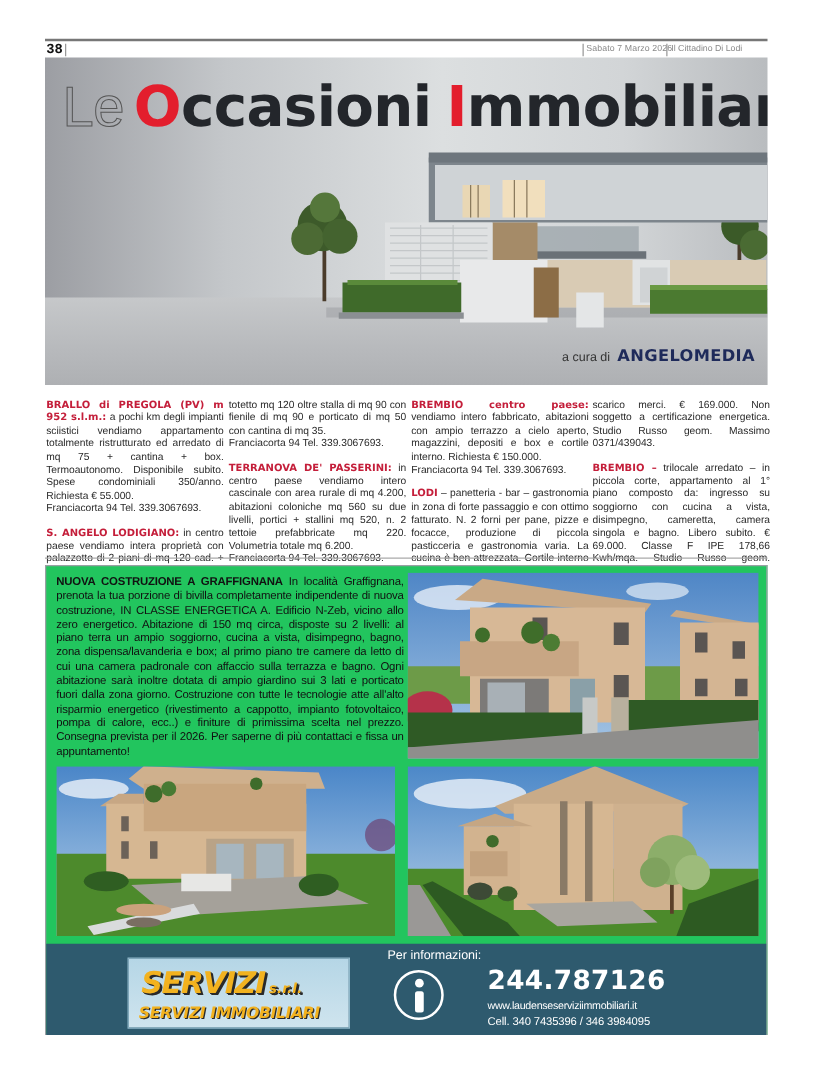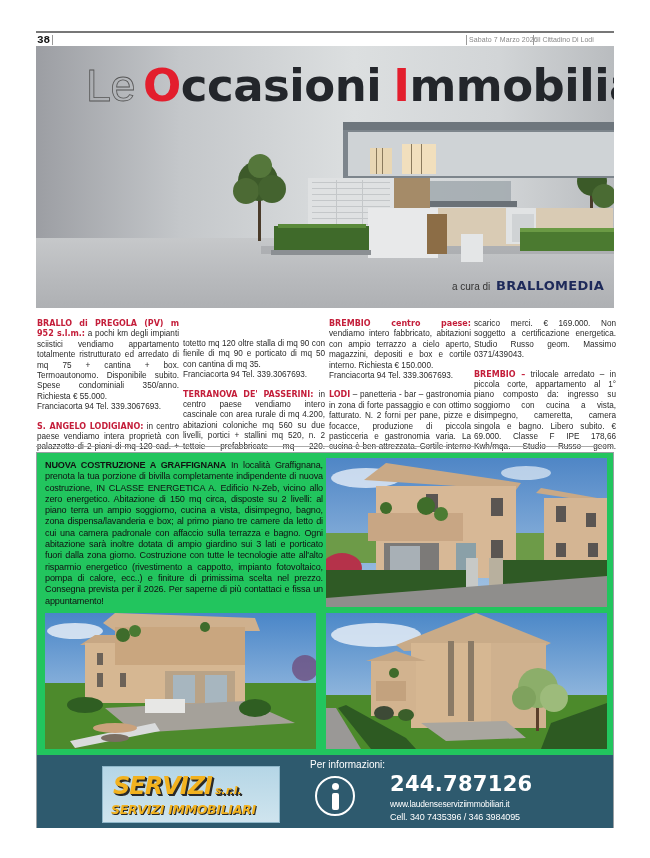--- a/index.html
+++ b/index.html
@@ -14,21 +14,21 @@
   .vsep3 { position: absolute; left: 533px; top: 35px; width: 1px; height: 10px; background: #999; }
   .hdr-date { position: absolute; left: 469px; top: 36px; font-size: 7px; color: #888; letter-spacing: 0.1px; }
   .hdr-paper { position: absolute; left: 537px; top: 36px; font-size: 7px; color: #888; }
 
   
   .hero { position: absolute; left: 36px; top: 46px; width: 578px; height: 262px;
           background: linear-gradient(90deg, #9c9ea3 0%, #c4c7ca 25%, #dcdfe0 55%, #d2d5d7 80%, #b9bcbf 100%); overflow: hidden; }
   .hero-floor { position: absolute; left: 0; bottom: 0; width: 100%; height: 70px;
           background: linear-gradient(180deg, #c6c8ca 0%, #b7b9bc 60%, #aeb0b3 100%); }
   .hero-title { position: absolute; left: 14px; top: 10px; font-size: 45px; line-height: 60px; white-space: nowrap; letter-spacing: -0.5px; }
-  .hero-title .le { font-family: "Liberation Sans", sans-serif; font-weight: 300; color: transparent; -webkit-text-stroke: 0.8px #555; margin-right: 8px; margin-left: 36px; }
+  .hero-title .le { font-family: "Liberation Sans", sans-serif; font-weight: 300; color: transparent; -webkit-text-stroke: 0.8px #555; margin-right: 8px; }
   .hero-title .big { font-family: "DejaVu Sans", sans-serif; font-weight: bold; color: #23262b; }
   .hero-title .red { color: #e31e2d; }
   .curated { position: absolute; right: 10px; top: 232px; font-size: 10px; color: #333; white-space: nowrap; }
   .curated .brand { font-family: "DejaVu Sans", sans-serif; font-weight: bold; font-size: 13px; color: #1e2a5a; letter-spacing: 0.3px; margin-left: 3px; }
   .curated .brand .m { color: #1e2a5a; }
 
   
   .house { position: absolute; left: 0; top: 0; width: 578px; height: 262px; }
 
   
@@ -132,35 +132,35 @@
     <rect x="484" y="182" width="98" height="4" fill="#6a9a44"></rect>
 
     <rect x="425" y="188" width="22" height="28" fill="#e4e6e7"></rect>
     <rect x="235" y="204" width="100" height="5" fill="#8b8f93"></rect>
   </svg>
   <div class="hero-title">
     <span class="le">Le</span><span class="big red">O</span><span class="big">ccasioni</span>&nbsp;<span class="big red">I</span><span class="big">mmobiliari</span>
   </div>
   <div class="curated">
     <span>a cura di</span>
-    <span class="brand"><span>BRALLO</span><span class="m">MEDIA</span></span>
+    <span class="brand"><span>ANGELO</span><span class="m">MEDIA</span></span>
   </div>
 </div>
 
 <div class="cols">
   <div class="col" style="left:0;">
     <p>
       <span class="hd">BRALLO di PREGOLA (PV) m 952 s.l.m.:</span><span> a pochi km degli impianti sciistici vendiamo appartamento totalmente ristrutturato ed arredato di mq 75 + cantina + box. Termoautonomo. Disponibile subito. Spese condominiali 350/anno. Richiesta € 55.000.</span>
       <span class="src">Franciacorta 94 Tel. 339.3067693.</span>
     </p>
     <p>
       <span class="hd">S. ANGELO LODIGIANO:</span><span> in centro paese vendiamo intera proprietà con palazzotto di 2 piani di mq 120 cad. + sot-</span>
     </p>
   </div>
-  <div class="col" style="left:146px;margin-top:20px;">
+  <div class="col" style="left:146px;">
     <p>
       <span>totetto mq 120 oltre stalla di mq 90 con fienile di mq 90 e porticato di mq 50 con cantina di mq 35.</span>
       <span class="src">Franciacorta 94 Tel. 339.3067693.</span>
     </p>
     <p>
       <span class="hd">TERRANOVA DE' PASSERINI:</span><span> in centro paese vendiamo intero cascinale con area rurale di mq 4.200, abitazioni coloniche mq 560 su due livelli, portici + stallini mq 520, n. 2 tettoie prefabbricate mq 220. Volumetria totale mq 6.200.</span>
       <span class="src">Franciacorta 94 Tel. 339.3067693.</span>
     </p>
   </div>
   <div class="col" style="left:292px;">

